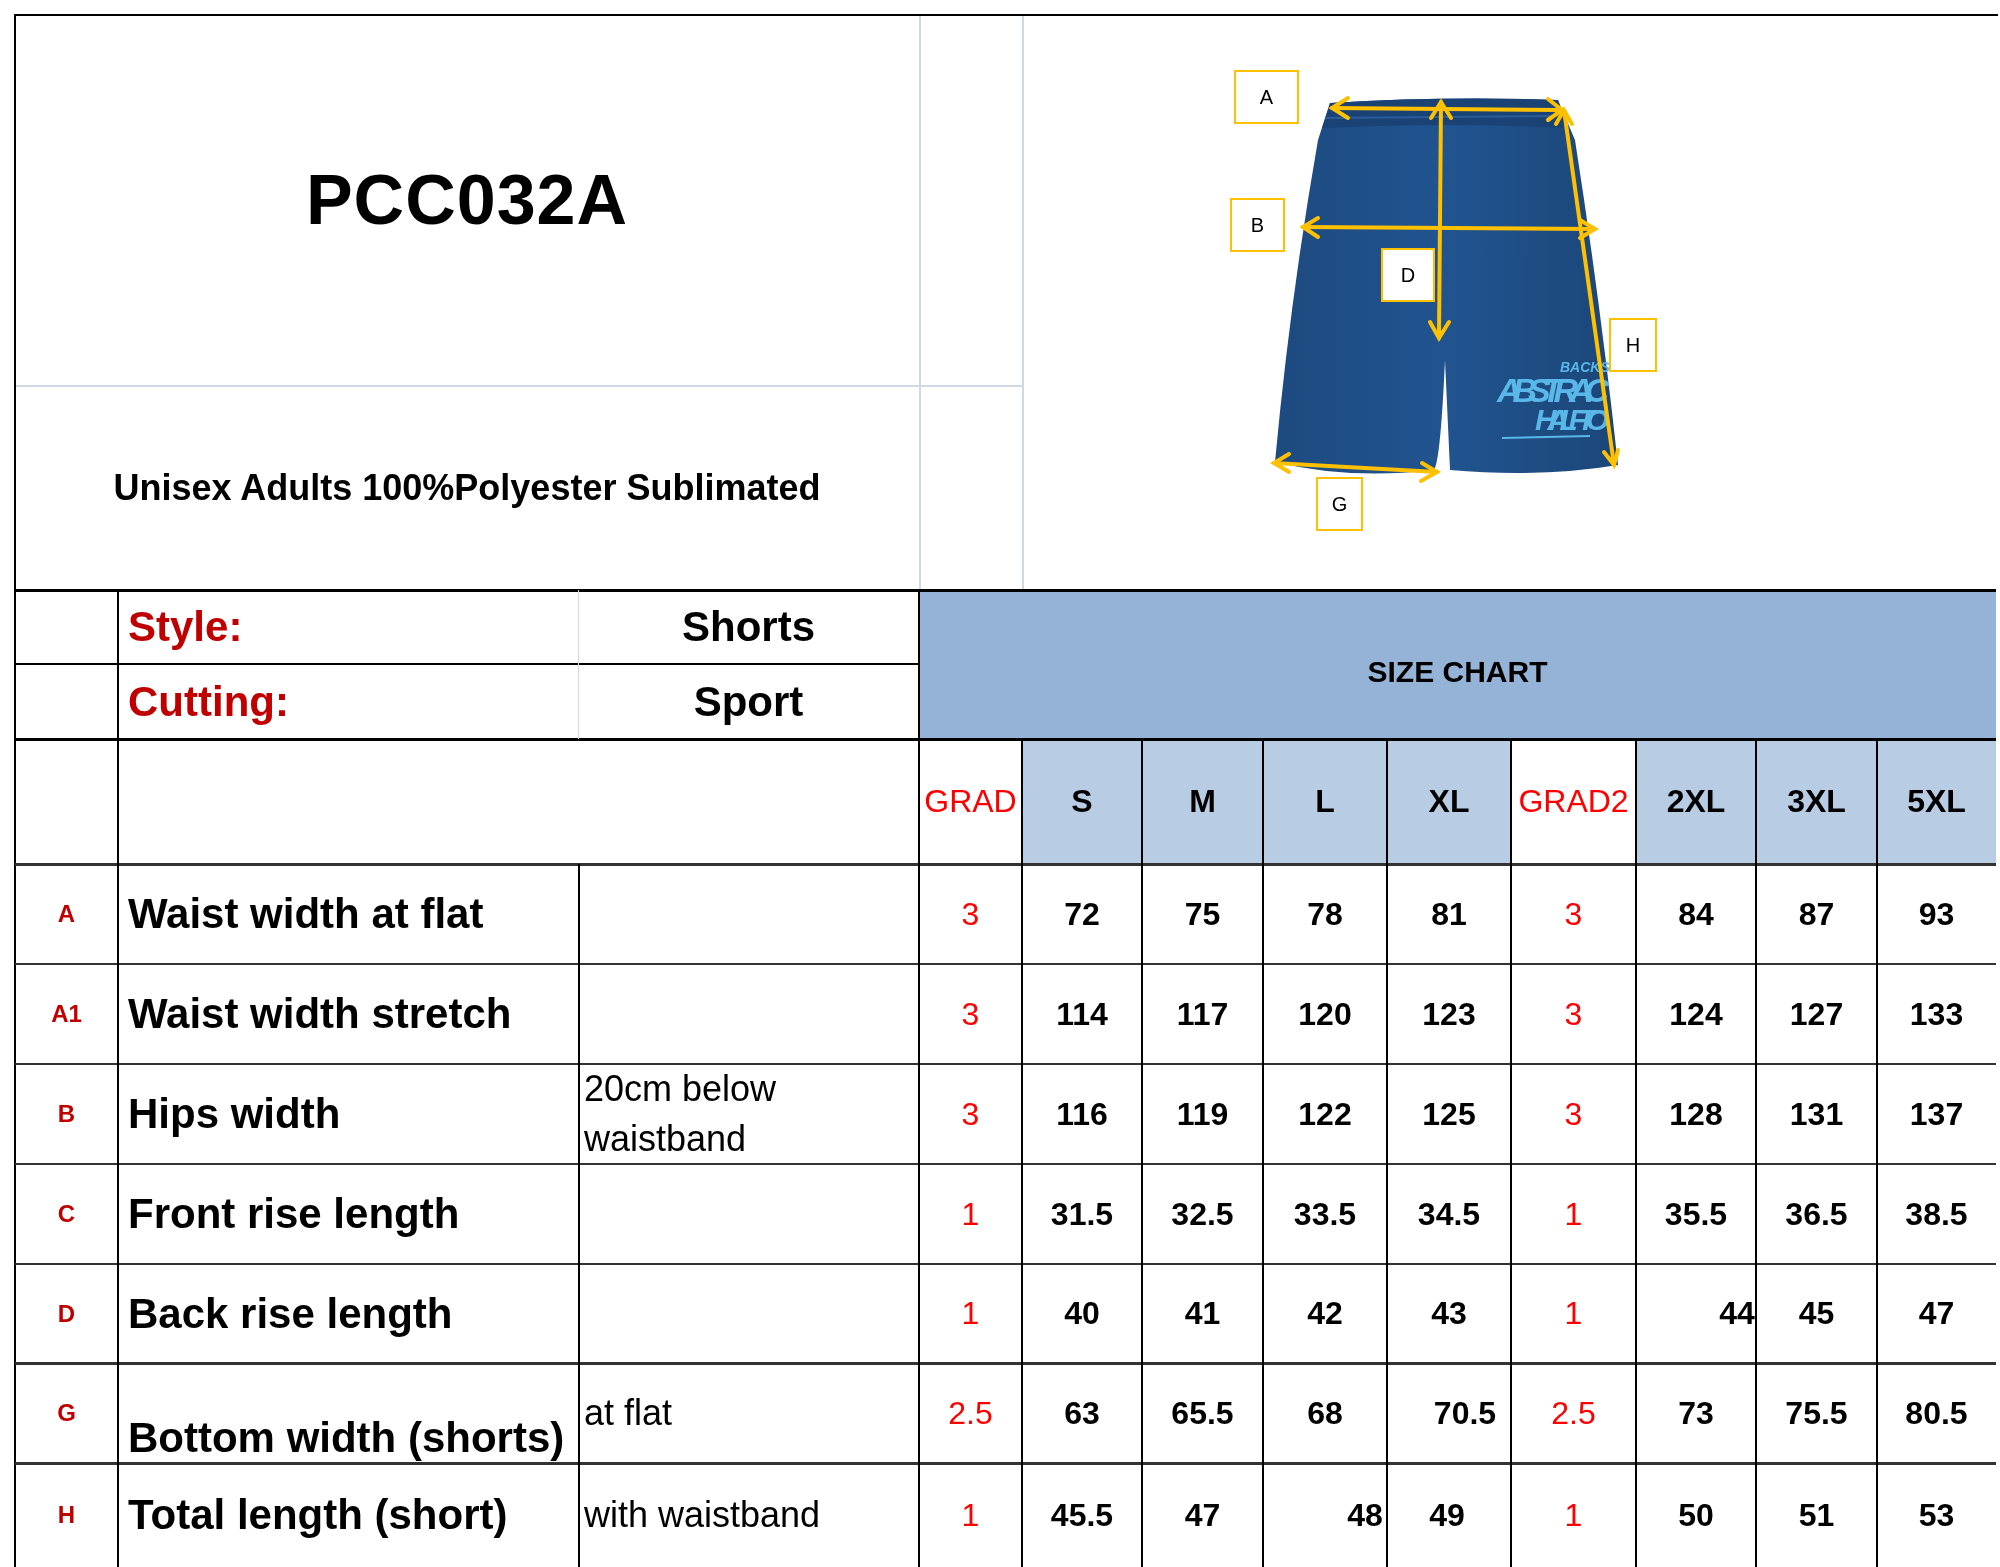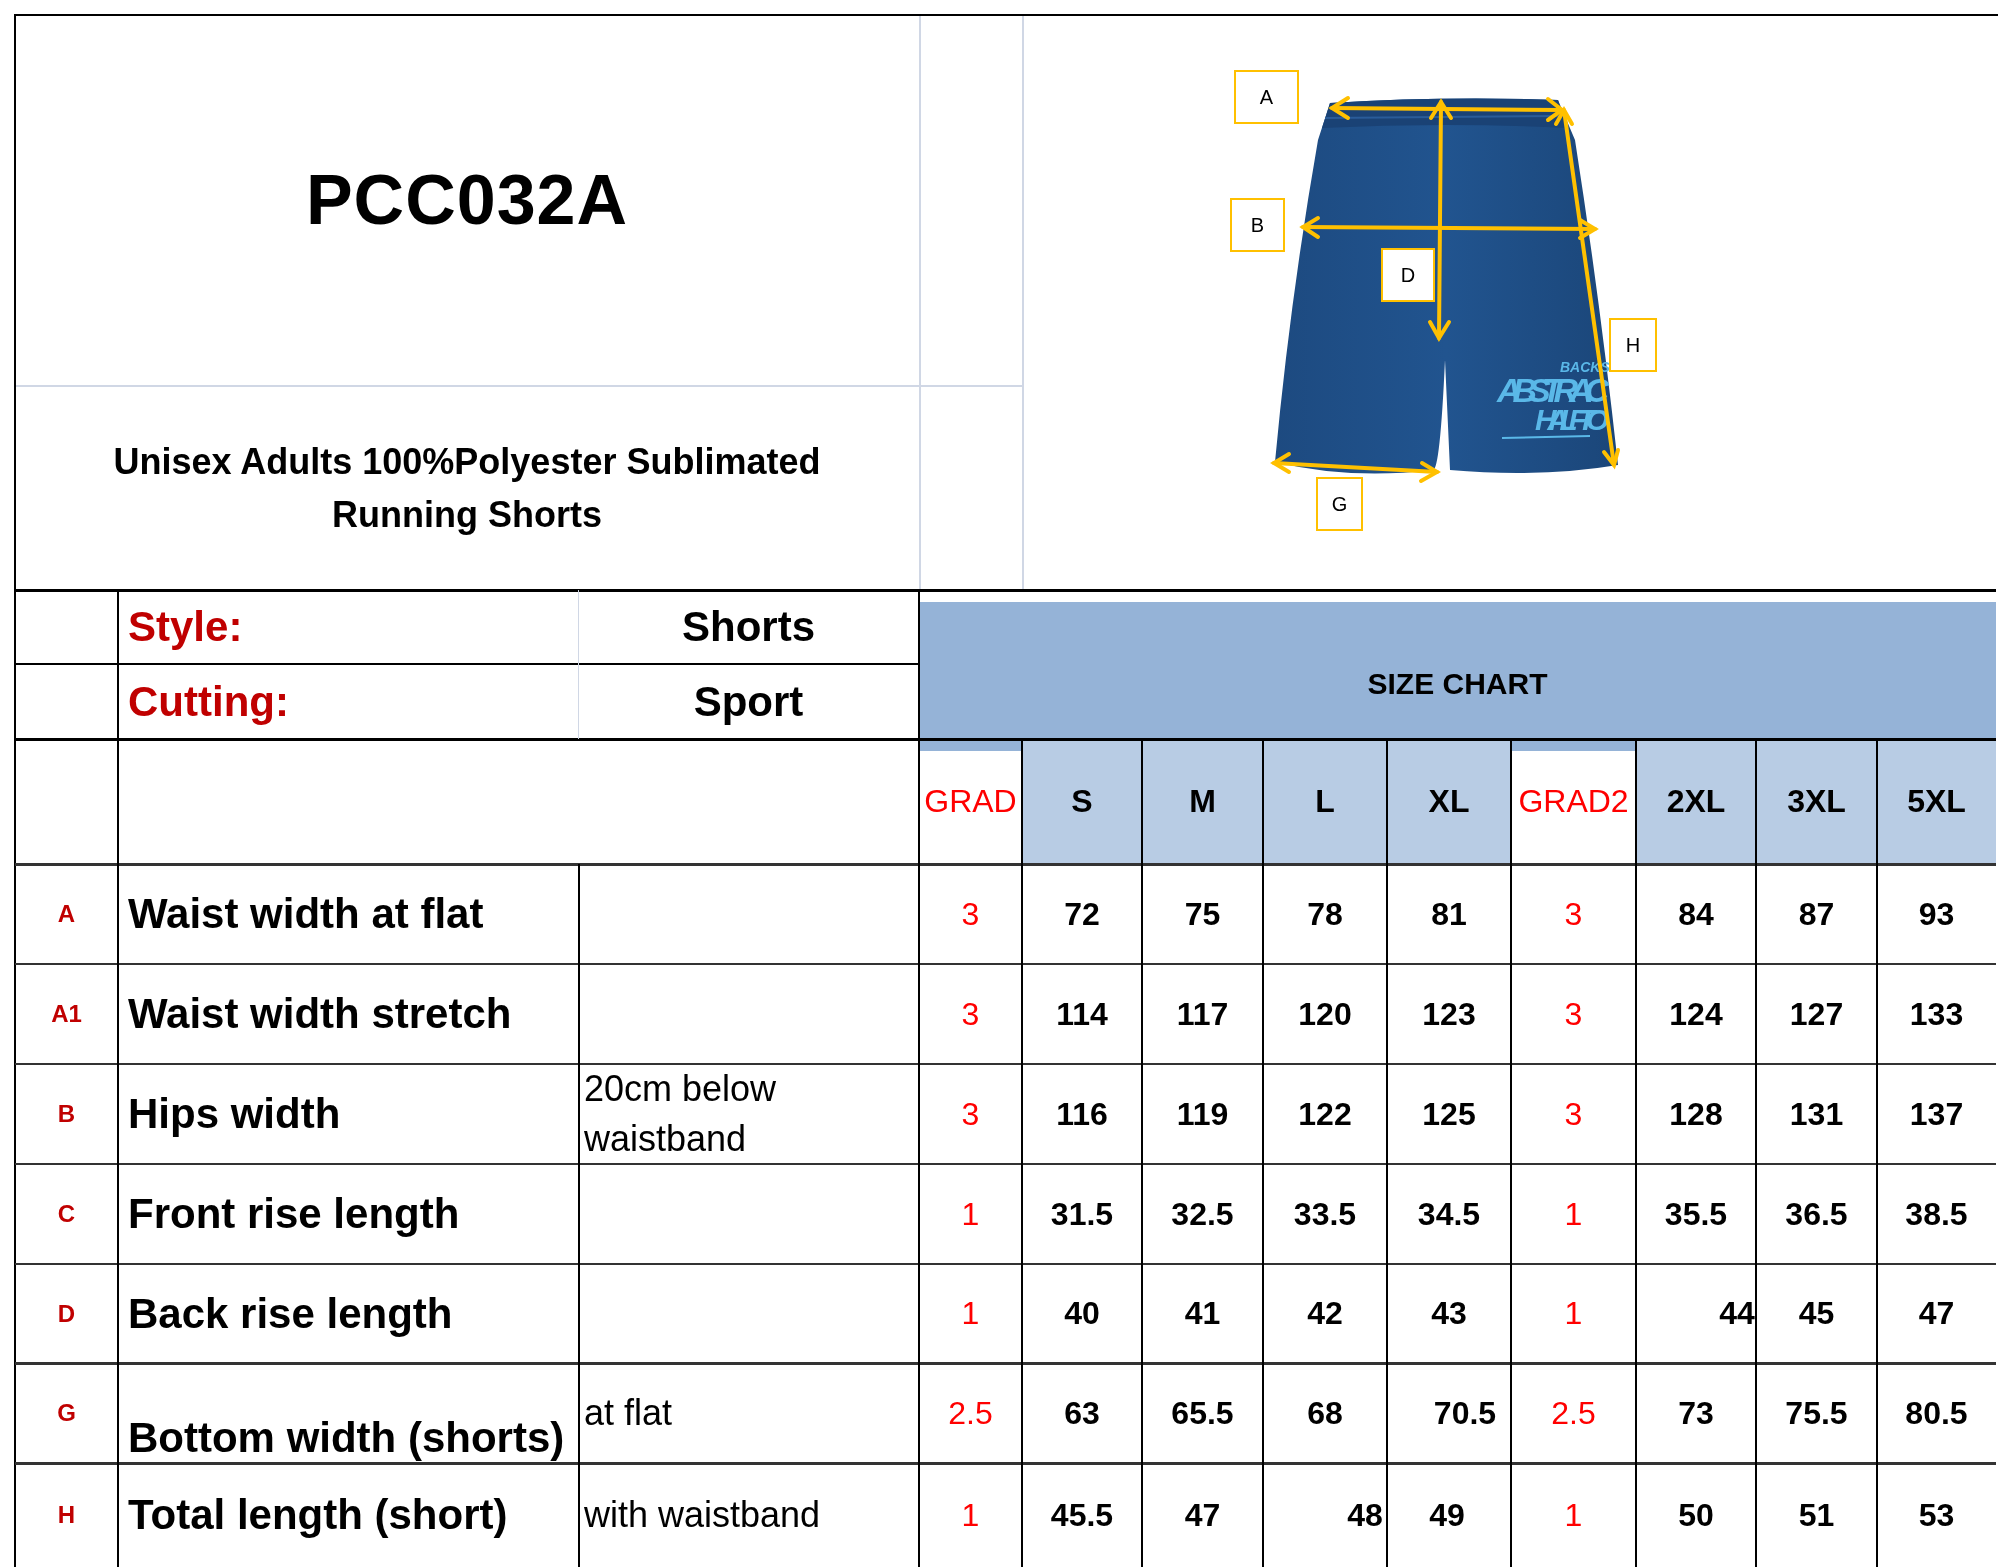--- a/index.html
+++ b/index.html
@@ -20,21 +20,20 @@
   .grad{font-size:32px;color:#ff0000;}
   .sizehdr{font-weight:bold;font-size:32px;}
   .mbox{position:absolute;border:2px solid #ffc000;background:#fff;display:flex;align-items:center;justify-content:center;font-size:20px;}
 </style>
 </head>
 <body>
 
 <div class="cell title" style="left:15px;top:15px;width:904px;height:370px;">PCC032A</div>
 <div class="cell subtitle" style="left:15px;top:385px;width:904px;height:205px;flex-direction:column;">
   <div>Unisex Adults 100%Polyester Sublimated</div>
-  <div>Running Shorts</div>
 </div>
 
 <div class="hl" style="left:15px;top:385px;width:1007px;border-top:2px solid #d0d7e5;"></div>
 <div class="vl" style="left:919px;top:15px;height:575px;border-left:2px solid #d0d7e5;"></div>
 <div class="vl" style="left:1022px;top:15px;height:575px;border-left:2px solid #d0d7e5;"></div>
 
 <div class="abs" style="left:1150px;top:40px;width:560px;height:520px;">
   <svg width="560" height="520" viewBox="1150 40 560 520" xmlns="http://www.w3.org/2000/svg">
     <defs>
       <linearGradient id="sg" x1="0" y1="0" x2="1" y2="0">
@@ -82,21 +81,21 @@
 <div class="mbox" style="left:1230px;top:198px;width:51px;height:50px;">B</div>
 <div class="mbox" style="left:1381px;top:248px;width:50px;height:50px;">D</div>
 <div class="mbox" style="left:1609px;top:318px;width:44px;height:50px;">H</div>
 <div class="mbox" style="left:1316px;top:477px;width:43px;height:50px;">G</div>
 
 <div class="cell label red" style="left:118px;top:590px;width:460px;height:74px;">Style:</div>
 <div class="cell val" style="left:578px;top:590px;width:341px;height:74px;font-size:42px;">Shorts</div>
 <div class="cell label red" style="left:118px;top:664px;width:460px;height:75px;">Cutting:</div>
 <div class="cell val" style="left:578px;top:664px;width:341px;height:75px;font-size:42px;">Sport</div>
 
-<div class="cell hdrblue sizehdr" style="left:919px;top:590px;width:1077px;height:149px;font-size:30px;padding-top:14px;margin-top:12px;">SIZE CHART</div>
+<div class="cell hdrblue sizehdr" style="left:919px;top:590px;width:1077px;height:149px;font-size:30px;padding-top:14px;">SIZE CHART</div>
 
 <div>
   <div class="cell grad" style="left:919px;top:739px;width:103px;height:125px;">GRAD</div>
   <div class="cell blue sizehdr" style="left:1022px;top:739px;width:120px;height:125px;">S</div>
   <div class="cell blue sizehdr" style="left:1142px;top:739px;width:121px;height:125px;">M</div>
   <div class="cell blue sizehdr" style="left:1263px;top:739px;width:124px;height:125px;">L</div>
   <div class="cell blue sizehdr" style="left:1387px;top:739px;width:124px;height:125px;">XL</div>
   <div class="cell grad" style="left:1511px;top:739px;width:125px;height:125px;">GRAD2</div>
   <div class="cell blue sizehdr" style="left:1636px;top:739px;width:120px;height:125px;">2XL</div>
   <div class="cell blue sizehdr" style="left:1756px;top:739px;width:121px;height:125px;">3XL</div>

